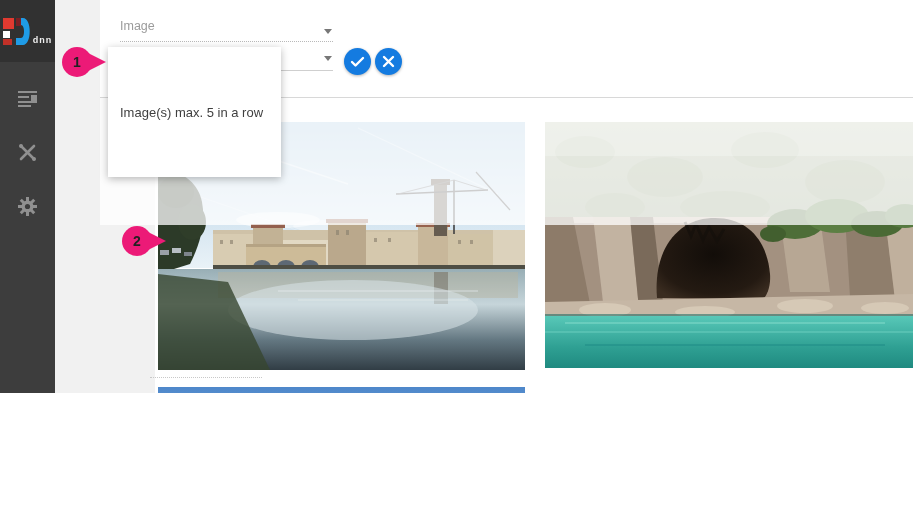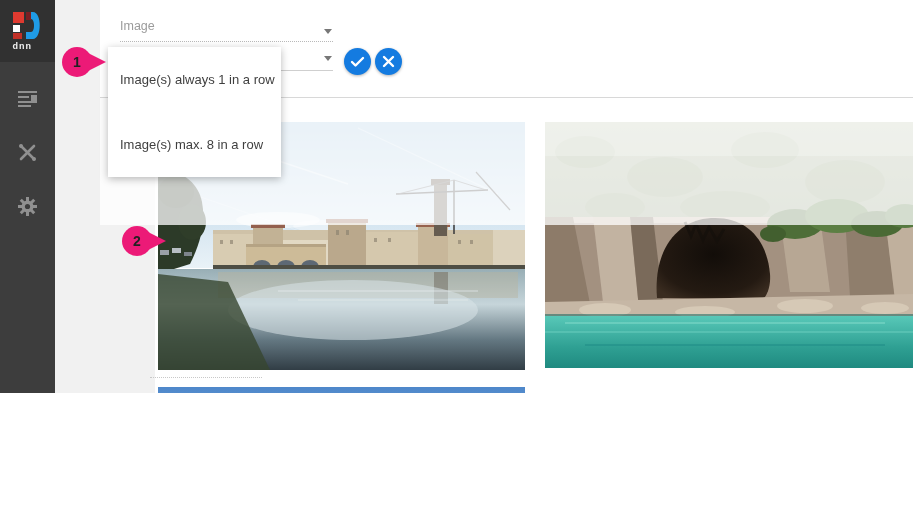--- a/index.html
+++ b/index.html
@@ -2,21 +2,21 @@
 <html><head>
 <meta charset="utf-8">
 <style>
   html,body{margin:0;padding:0;}
   body{font-family:"Liberation Sans","DejaVu Sans",sans-serif;}
   #screen{position:relative;width:913px;height:393px;overflow:hidden;background:#f1f1f1;}
 
   
   .sidebar{position:absolute;left:0;top:0;width:55px;height:507px;background:#3d3d3d;z-index:10;}
   .logo-section{position:absolute;left:0;top:0;width:55px;height:62px;background:#313131;display:flex;align-items:center;justify-content:center;cursor:pointer;}
-  .logo-box{display:flex;flex-direction:column;align-items:flex-start;}
+  .logo-box{display:flex;flex-direction:row;align-items:flex-end;}
   .logo-text{color:#efefef;font-size:9px;font-weight:bold;letter-spacing:1px;margin-top:2px;text-transform:lowercase;}
   .nav-icon{position:absolute;left:0;width:55px;height:40px;display:flex;align-items:center;justify-content:center;cursor:pointer;}
   .nav-icon svg{display:block;}
   .sidebar-bottom{position:absolute;left:0;top:455px;width:55px;height:52px;background:#484848;display:flex;align-items:center;justify-content:center;cursor:pointer;}
 
   
   .module-surface{position:absolute;left:155px;top:0;width:758px;height:507px;background:#ffffff;z-index:1;}
   .photo{position:absolute;z-index:2;overflow:hidden;}
   .photo svg{display:block;}
   .module-dotted-edge{position:absolute;left:150px;top:377px;width:112px;height:0;border-top:1px dotted #c8c8c8;z-index:3;}
@@ -256,22 +256,21 @@
       </svg>
     </button>
     <button class="round-btn cancel-btn">
       <svg width="27" height="27" viewBox="0 0 27 27">
         <path d="M9,9 L18,18 M18,9 L9,18" stroke="#ffffff" stroke-width="2.4" fill="none" stroke-linecap="round"></path>
       </svg>
     </button>
   </div>
 
   <div class="dropdown-menu">
-    <div class="dropdown-item">Image(s) always 1 in a row</div>
-    <div class="dropdown-item">Image(s) max. 8 in a row</div>
+    <div class="dropdown-item">Image(s) max. 5 in a row</div>
   </div>
 
   <svg class="badge badge-1" viewBox="0 0 44 30">
     <circle cx="15" cy="15" r="15" fill="#ec1a77"></circle>
     <polygon points="20,3 44,15 20,27" fill="#ec1a77"></polygon>
     <text x="15" y="20" text-anchor="middle">1</text>
   </svg>
   <svg class="badge badge-2" viewBox="0 0 44 30">
     <circle cx="15" cy="15" r="15" fill="#ec1a77"></circle>
     <polygon points="20,3 44,15 20,27" fill="#ec1a77"></polygon>

